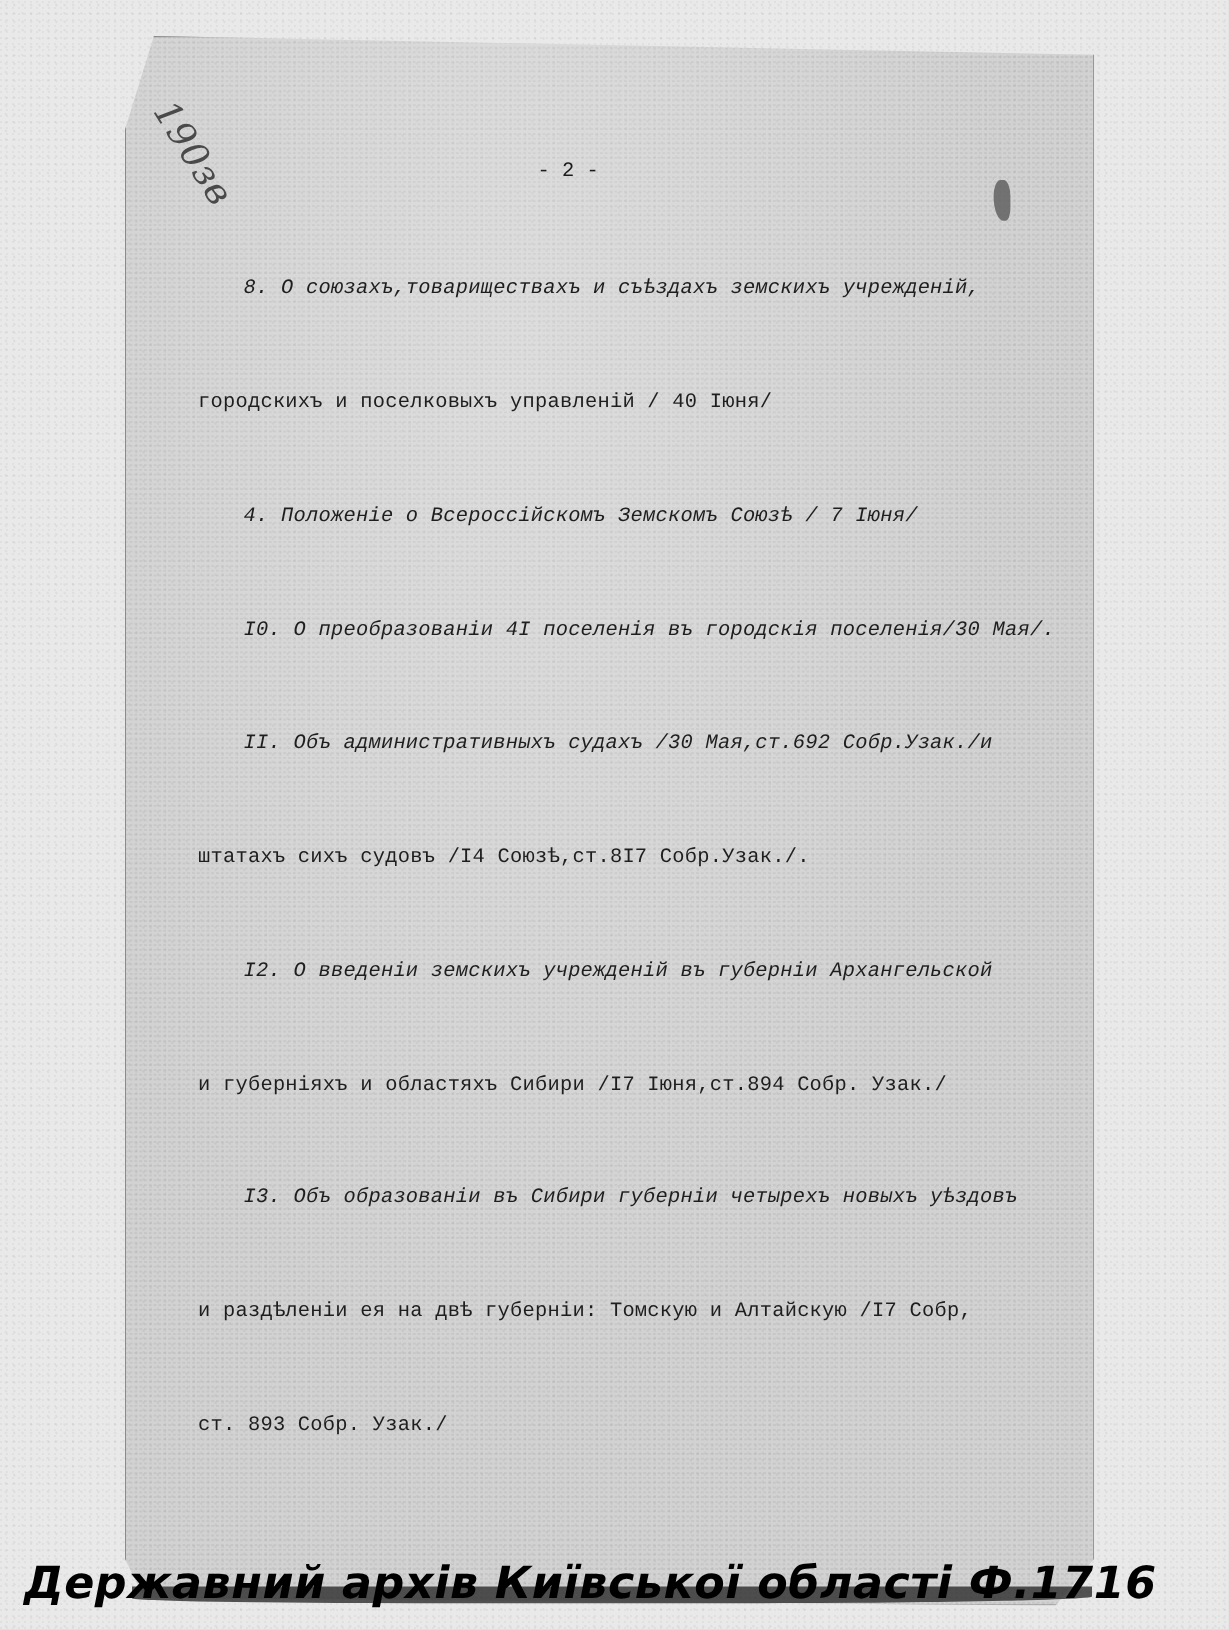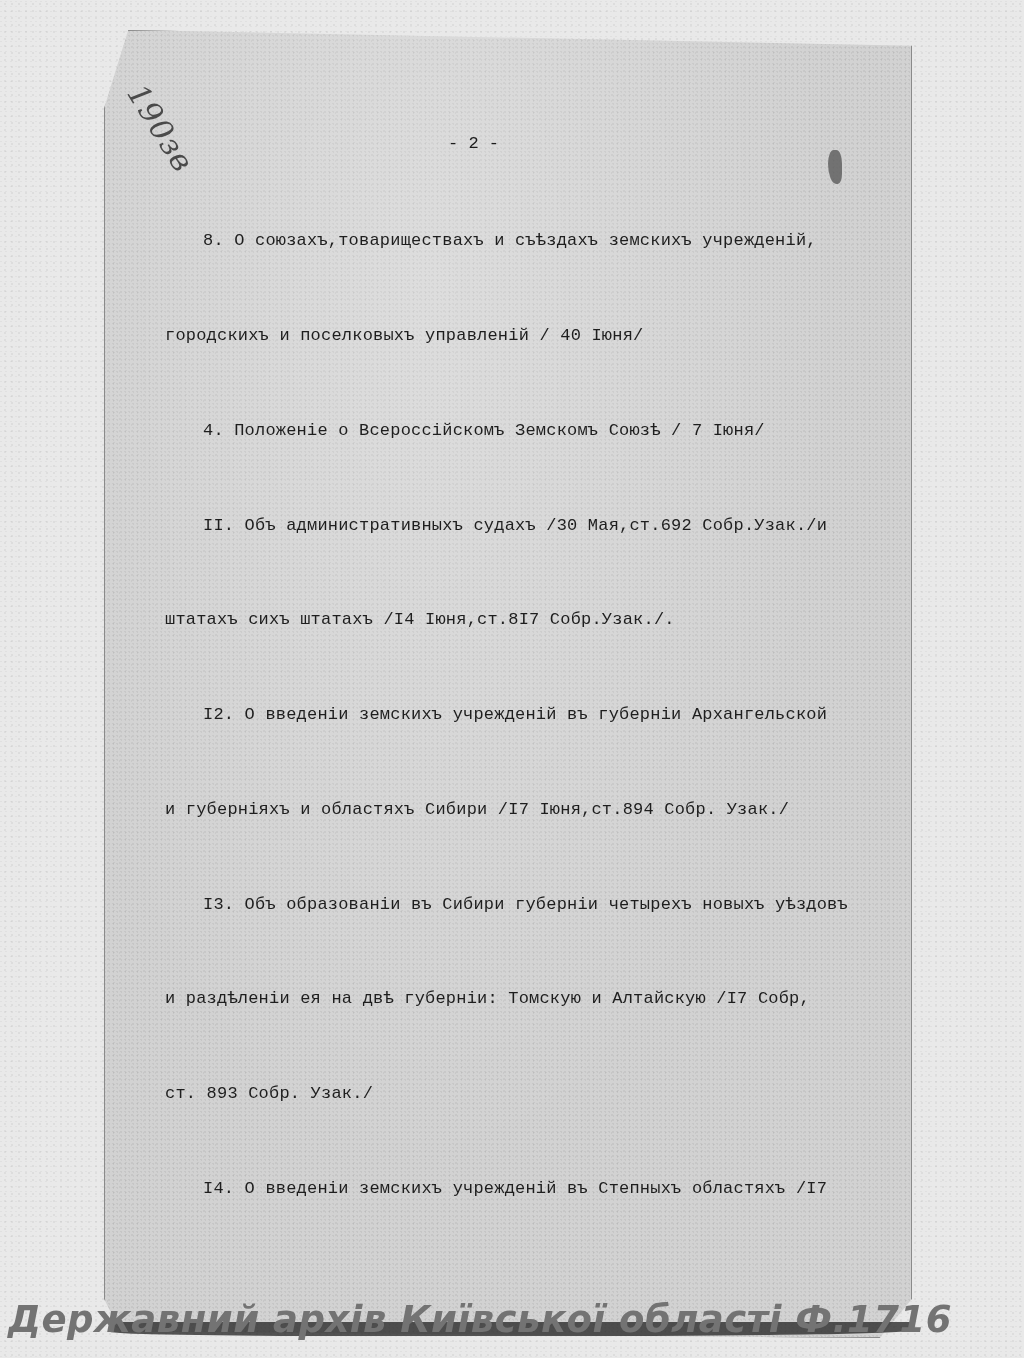--- a/index.html
+++ b/index.html
@@ -39,53 +39,53 @@
   .mark {
     position: absolute; left: 828px; top: 150px; width: 14px; height: 34px;
     background: #5a5a5a; border-radius: 40% 40% 30% 60%; opacity: 0.8;
   }
   .text-block {
     position: absolute; left: 165px; top: 162px; width: 700px;
     font-size: 17px; line-height: 31.6px; color: #1e1e1e; letter-spacing: 0.2px;
     white-space: pre;
   }
   .line { display: block; height: 31.6px; }
-  .indent { padding-left: 38px; }
+  .indent { padding-left: 38px; font-style: italic; }
   .footer-watermark {
-    position: absolute; left: 8px; top: 1298px;
+    position: absolute; left: 20px; top: 1298px;
     font-family: "DejaVu Sans", sans-serif; font-weight: bold; font-style: italic;
-    font-size: 37px; color: #737373; letter-spacing: 0.5px; white-space: nowrap;
+    font-size: 37px; color: #000000; letter-spacing: 0.5px; white-space: nowrap;
   }
 </style>
 </head>
 <body>
 
 <div class="paper"></div>
 <div class="paper-shadow"></div>
 
 <div class="handwritten-number">
   <span>190</span><span>зв</span>
 </div>
 
 <div class="page-number">- 2 -</div>
 
 <div class="mark"></div>
 
 <div class="text-block">
   <span class="line indent">8. О союзахъ,товариществахъ и съѣздахъ земскихъ учрежденій,</span>
   <span class="line">городскихъ и поселковыхъ управленій / 40 Іюня/</span>
   <span class="line indent">4. Положеніе о Всероссійскомъ Земскомъ Союзѣ / 7 Іюня/</span>
+  <span class="line indent">I0. О преобразованіи 4I поселенія въ городскія поселенія/30 Мая/.</span>
   <span class="line indent">II. Объ административныхъ судахъ /30 Мая,ст.692 Собр.Узак./и</span>
-  <span class="line">штатахъ сихъ штатахъ /I4 Іюня,ст.8I7 Собр.Узак./.</span>
+  <span class="line">штатахъ сихъ судовъ /I4 Союзѣ,ст.8I7 Собр.Узак./.</span>
   <span class="line indent">I2. О введеніи земскихъ учрежденій въ губерніи Архангельской</span>
   <span class="line">и губерніяхъ и областяхъ Сибири /I7 Іюня,ст.894 Собр. Узак./</span>
   <span class="line indent">I3. Объ образованіи въ Сибири губерніи четырехъ новыхъ уѣздовъ</span>
   <span class="line">и раздѣленіи ея на двѣ губерніи: Томскую и Алтайскую /I7 Собр,</span>
   <span class="line">ст. 893 Собр. Узак./</span>
-  <span class="line indent">I4. О введеніи земскихъ учрежденій въ Степныхъ областяхъ /I7</span>
   
   
   
   
   
   
   
   
   
   

